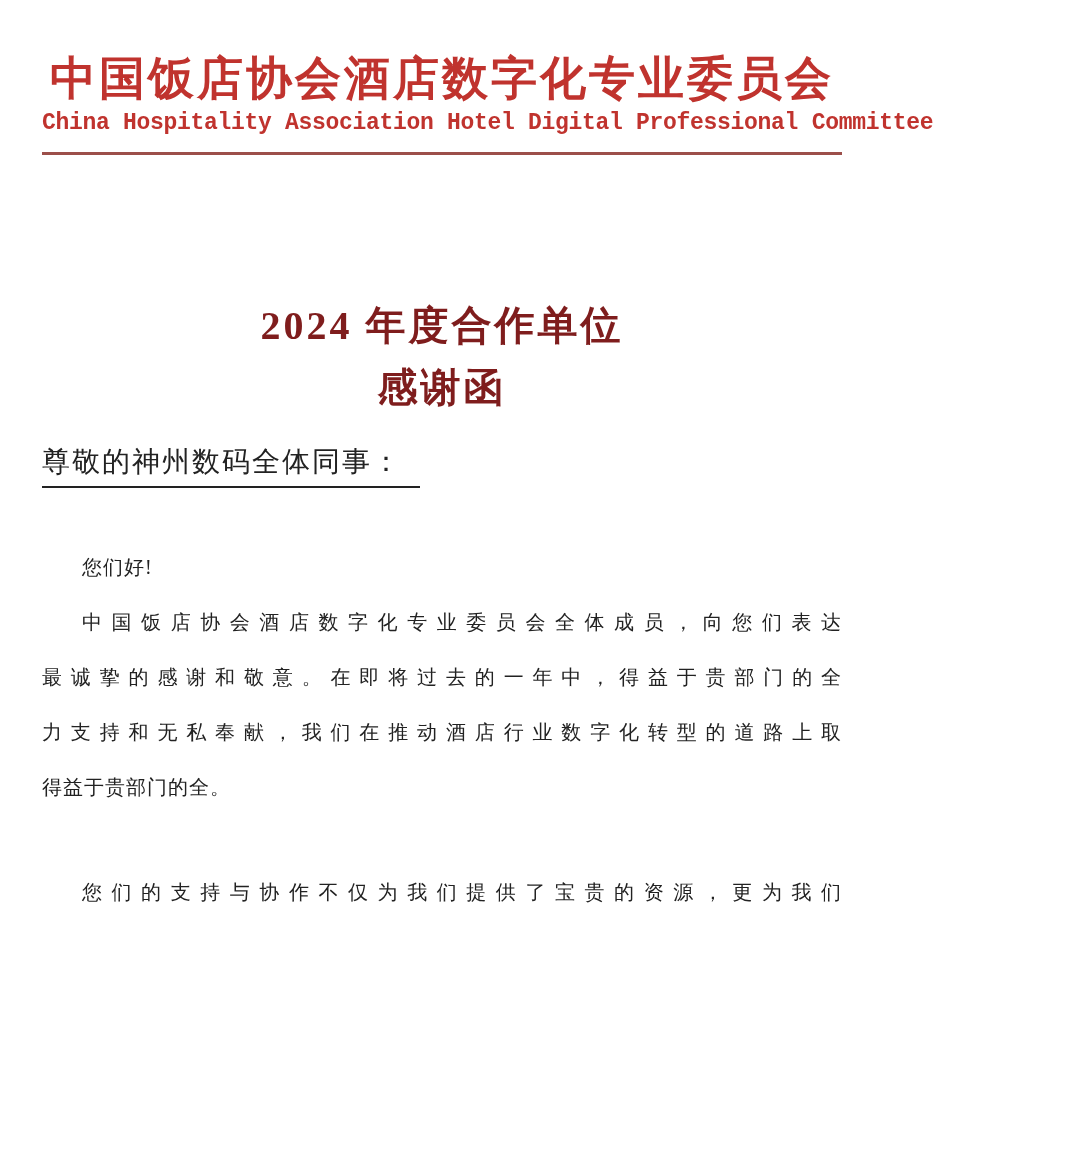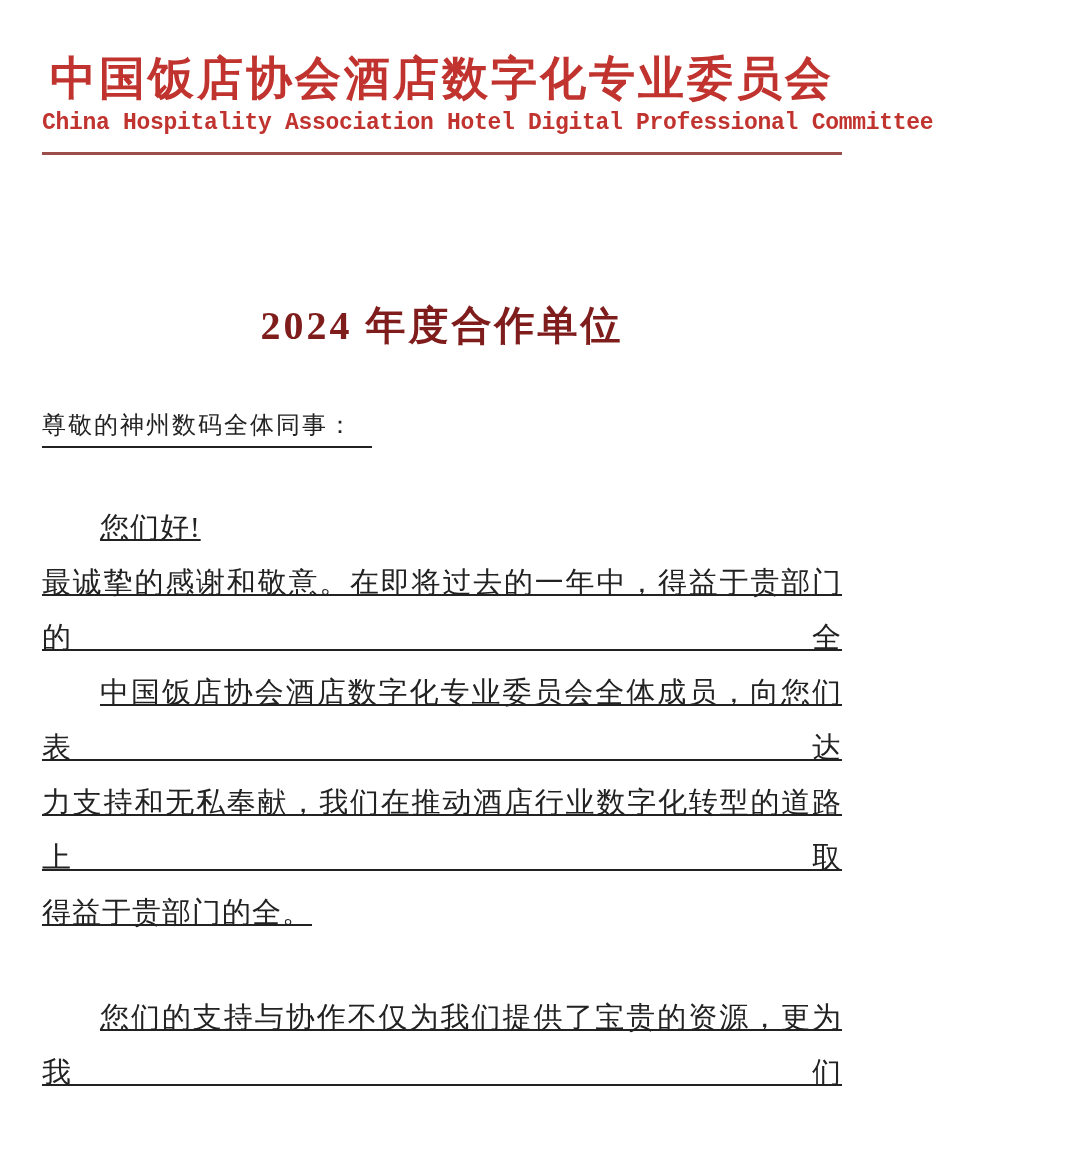--- a/index.html
+++ b/index.html
@@ -59,35 +59,34 @@
     margin-top: 140px;
     text-align: center;
     font-weight: bold;
     font-size: 40px;
     line-height: 62px;
     letter-spacing: 3px;
     color: #7f1d1d;
   }
   
   .salutation {
-    margin-top: 52px;
-    font-size: 24px;
+    margin-top: 24px;
+    font-size: 28px;
     letter-spacing: 2px;
   }
   .salutation span {
     display: inline-block;
     border-bottom: 2px solid var(--ink);
     padding-bottom: 5px;
     padding-right: 18px;
   }
   
   .para {
-    font-size: 29px;
+    font-size: 20px;
     letter-spacing: 1px;
-    text-decoration: underline;
   }
   .para .line {
     line-height: 55px;
     white-space: pre-wrap;
   }
   .para .fill {
     text-align: justify;
     text-align-last: justify;
   }
   .para .indent { text-indent: 2em; }
@@ -101,30 +100,31 @@
   <div class="content">
 
     <header class="letterhead">
       <div class="letterhead-cn">中国饭店协会酒店数字化专业委员会</div>
       <div class="letterhead-en">China Hospitality Association Hotel Digital Professional Committee</div>
       <hr class="letterhead-rule">
     </header>
 
     <div class="letter-title">
       <div>2024 年度合作单位</div>
+      <div>感谢函</div>
     </div>
 
     <div class="salutation">
       <span>尊敬的神州数码全体同事：</span>
     </div>
 
     <div class="para p1">
       <div class="line indent">您们好!</div>
+      <div class="line indent fill">中国饭店协会酒店数字化专业委员会全体成员，向您们表达</div>
       <div class="line fill">最诚挚的感谢和敬意。在即将过去的一年中，得益于贵部门的全</div>
-      <div class="line indent fill">中国饭店协会酒店数字化专业委员会全体成员，向您们表达</div>
       <div class="line fill">力支持和无私奉献，我们在推动酒店行业数字化转型的道路上取</div>
       <div class="line">得益于贵部门的全。</div>
     </div>
 
     <div class="para p2">
       <div class="line indent fill">您们的支持与协作不仅为我们提供了宝贵的资源，更为我们</div>
 
     </div>
 
   </div>

